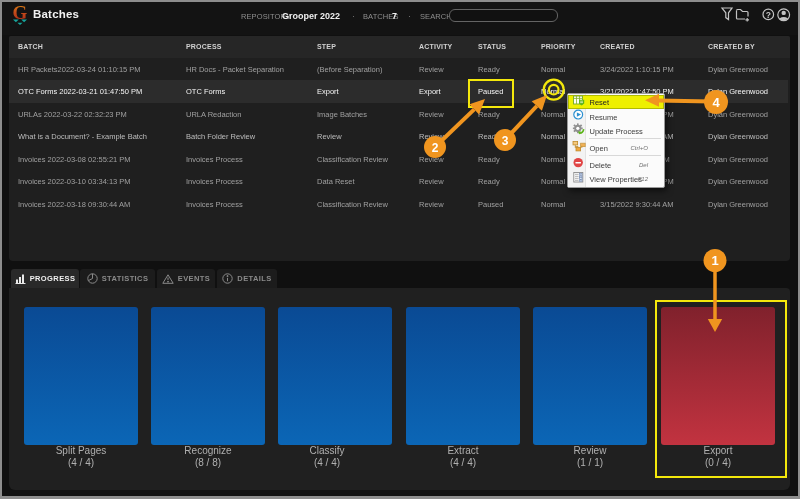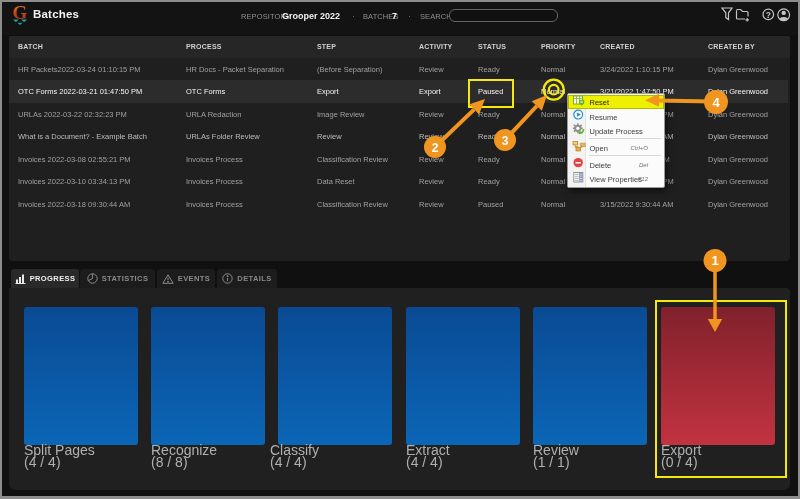--- a/index.html
+++ b/index.html
@@ -22,21 +22,21 @@
   .row { position:absolute; left:0; width:779px; height:22px; }
   .sel { background:#2c2c2c; }
   .c { position:absolute; top:6.5px; font-size:7.5px; color:#a0a0a0; white-space:nowrap; }
   .sel .c { color:#f5f5f5;text-align:right; }
 
   
   #panel { position:absolute; left:7px; top:286px; width:781px; height:202px; background:#202020; border-radius:0 4px 6px 6px; }
   .tab { position:absolute; top:267px; height:19px; font-size:7.5px; font-weight:bold; letter-spacing:0.4px; color:#8a8a8a; background:#1c1c1c; border-radius:3px 3px 0 0; display:flex; align-items:center; justify-content:center; gap:4px; }
   .tab.active { background:#292929; color:#f0f0f0; }
   .thumb { position:absolute; top:305px; width:114px; height:138px; border-radius:3px; background:linear-gradient(180deg,#0a4a94 0%,#0b66b6 100%); }
-  .tlabel { position:absolute; top:443px; font-size:14px; line-height:11.5px; color:#b0b0b0; text-align:left; width:114px; }
+  .tlabel { position:absolute; top:443px; font-size:10px; line-height:11.5px; color:#b0b0b0; text-align:center; width:114px; }
 
   
   #menu { position:absolute; left:565px; top:91px; width:98px; height:95px; background:#fbfbfb; border:1px solid #9a9a9a; border-radius:2px; box-shadow:2px 3px 6px rgba(0,0,0,0.55);padding-left:8px; }
   .mi { position:absolute; left:1px; width:83px; height:14px; font-size:7.5px; color:#3c3c3c; }
   .mi .mt { position:absolute; left:20.5px; top:3px; }
   .mi .sc { position:absolute; right:4px; top:4px; font-size:6px; font-style:italic; color:#707070; }
   .msep { position:absolute; left:21px; width:72px; height:1px; background:#d8d8d8; }
 
   
   .ybox { position:absolute; border:2px solid #f4e80c; }
@@ -109,30 +109,30 @@
     <span class="c" style="left:308px">Export</span>
     <span class="c" style="left:410px">Export</span>
     <span class="c" style="left:469px">Paused</span>
     <span class="c" style="left:532px">Normal</span>
     <span class="c" style="left:591px">3/21/2022 1:47:50 PM</span>
     <span class="c" style="left:699px">Dylan Greenwood</span>
   </div>
   <div class="row" style="top:67px">
     <span class="c" style="left:9px">URLAs 2022-03-22 02:32:23 PM</span>
     <span class="c" style="left:177px">URLA Redaction</span>
-    <span class="c" style="left:308px">Image Review</span>
+    <span class="c" style="left:308px">Image Batches</span>
     <span class="c" style="left:410px">Review</span>
     <span class="c" style="left:469px">Ready</span>
     <span class="c" style="left:532px">Normal</span>
     <span class="c" style="left:591px">3/22/2022 2:32:23 PM</span>
     <span class="c" style="left:699px">Dylan Greenwood</span>
   </div>
   <div class="row" style="top:89px;color:#bdbdbd">
     <span class="c" style="left:9px;color:#bdbdbd">What is a Document? - Example Batch</span>
-    <span class="c" style="left:177px;color:#bdbdbd">URLAs Folder Review</span>
+    <span class="c" style="left:177px;color:#bdbdbd">Batch Folder Review</span>
     <span class="c" style="left:308px;color:#bdbdbd">Review</span>
     <span class="c" style="left:410px;color:#bdbdbd">Review</span>
     <span class="c" style="left:469px;color:#bdbdbd">Ready</span>
     <span class="c" style="left:532px;color:#bdbdbd">Normal</span>
     <span class="c" style="left:591px;color:#bdbdbd">3/23/2022 9:05:01 AM</span>
     <span class="c" style="left:699px;color:#bdbdbd">Dylan Greenwood</span>
   </div>
   <div class="row" style="top:112px">
     <span class="c" style="left:9px">Invoices 2022-03-08 02:55:21 PM</span>
     <span class="c" style="left:177px">Invoices Process</span>

